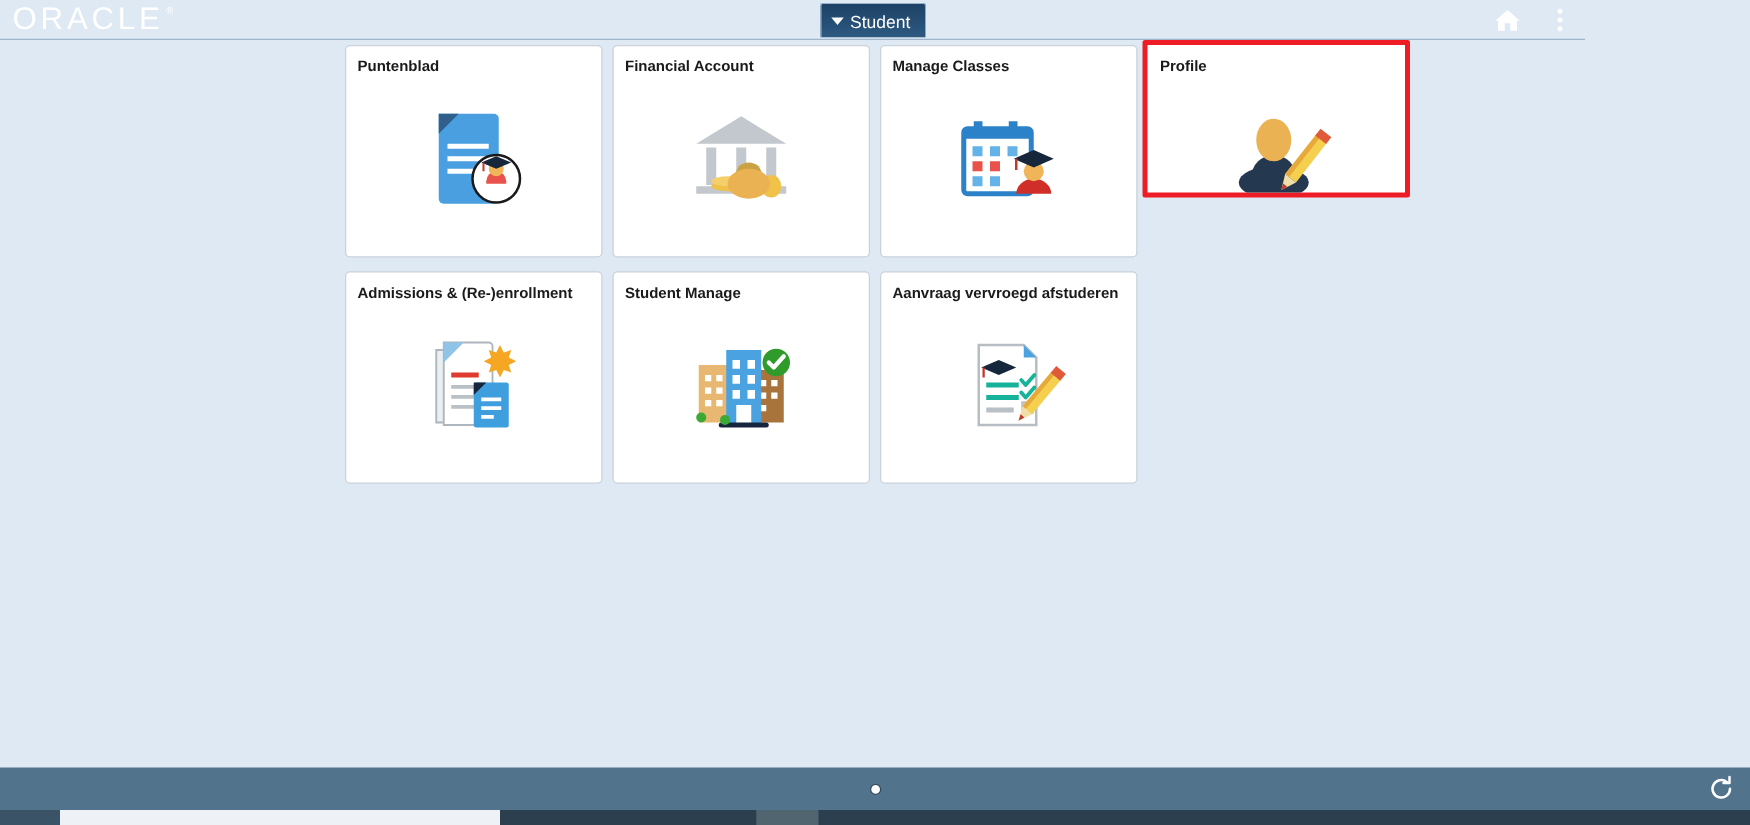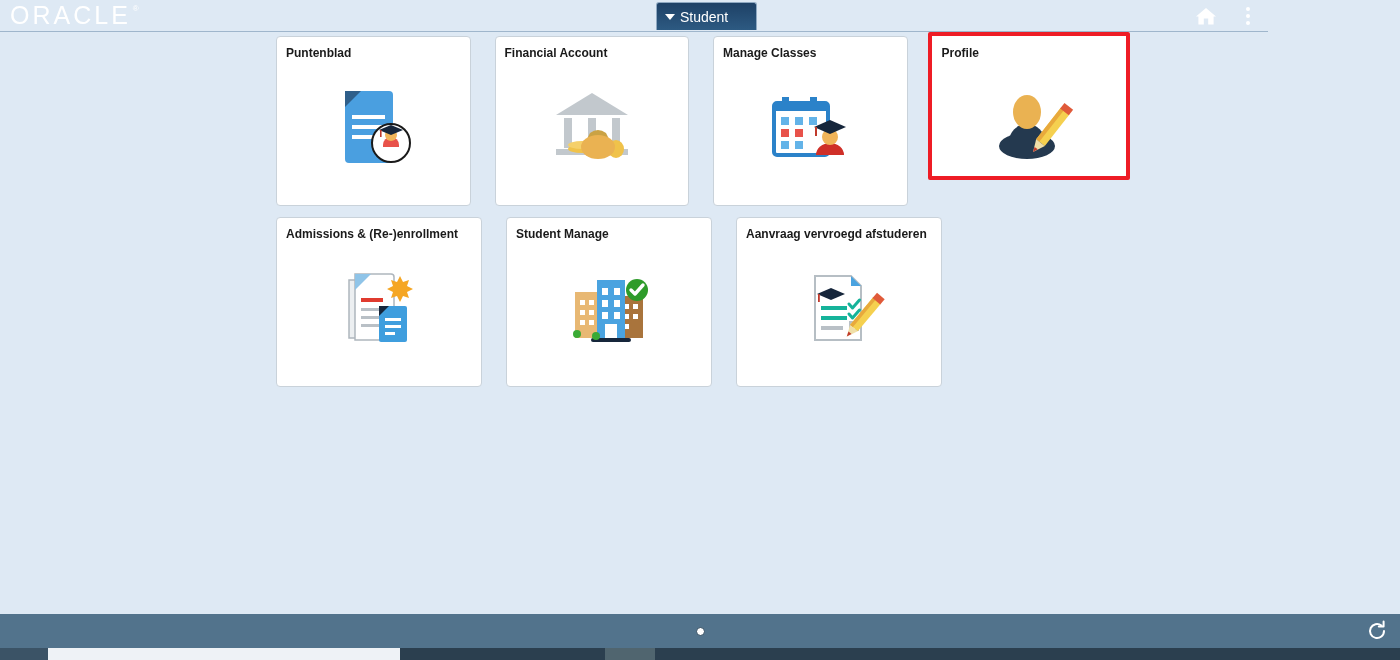--- a/index.html
+++ b/index.html
@@ -40,21 +40,21 @@
     letter-spacing: 0;
     margin-left: 2px;
     margin-top: 2px;
   }
 
   .nav-dropdown {
     position: absolute;
     left: 656px;
     top: 2px;
     height: 28px;
-    padding: 0 28px 0 8px;
+    padding: 0 12px 0 8px;
     display: flex;
     align-items: center;
     gap: 5px;
     border: 1px solid #8fa9c2;
     border-bottom: none;
     border-radius: 3px 3px 0 0;
     background: linear-gradient(to bottom, #1e4166 0%, #2d5a82 100%);
     color: #ffffff;
     font-size: 14px;
     cursor: pointer;
@@ -86,21 +86,21 @@
   .dots { display: flex; flex-direction: column; gap: 3px; align-items: center; }
   .dots i { width: 4px; height: 4px; border-radius: 50%; background: #ffffff; display: block; }
 
   
   .tile-grid {
     position: absolute;
     left: 276px;
     top: 36px;
     width: 854px;
   }
-  .tile-row { display: flex; gap: 24px; margin-bottom: 11px; }
+  .tile-row { display: flex; gap: 8px; margin-bottom: 11px; }
 
   .tile {
     position: relative;
     width: 206px;
     height: 170px;
     background: #ffffff;
     border: 1px solid #c9d2da;
     border-radius: 4px;
     cursor: pointer;
     overflow: hidden;
@@ -120,21 +120,21 @@
     position: absolute;
     left: 0; right: 0;
     top: 34px;
     height: 110px;
     display: flex;
     align-items: center;
     justify-content: center;
   }
   .tile.highlighted {
     width: 214px;
-    height: 148px;
+    height: 126px;
     border: 4px solid #ee1c25;
     border-radius: 2px;
     margin: -4px 0 0 -4px;
   }
   .tile.highlighted .tile-title { top: 10px; left: 10px; }
 
   
   .bottom-bar {
     position: absolute;
     left: 0;

